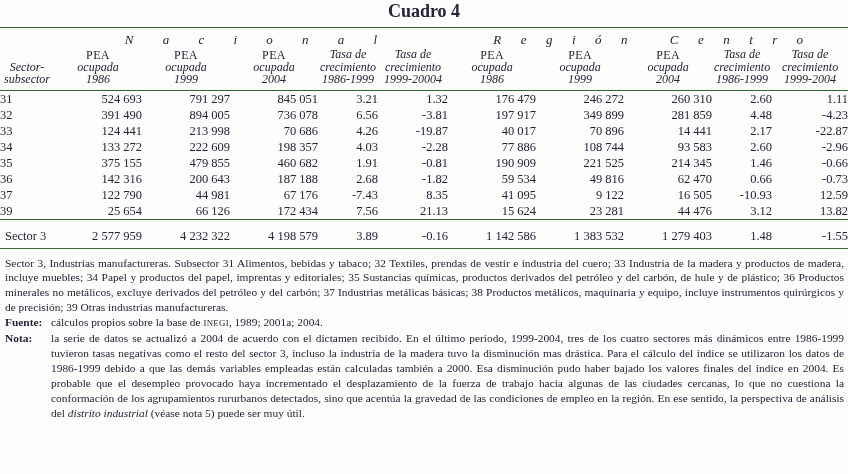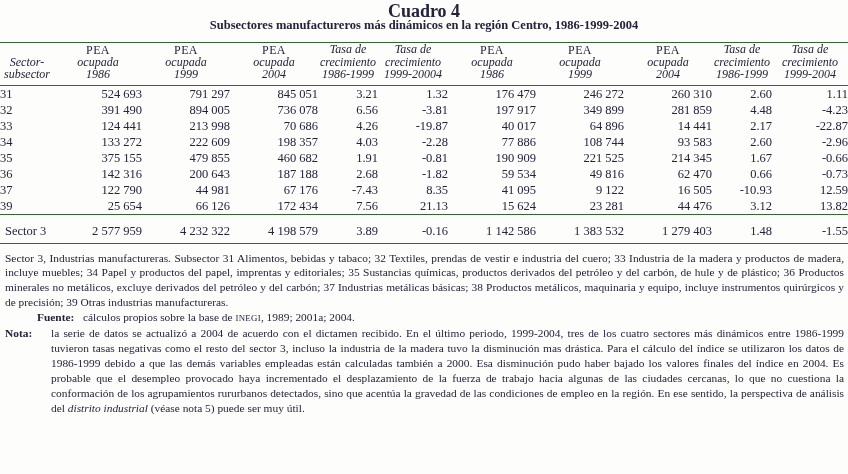--- a/index.html
+++ b/index.html
@@ -54,52 +54,56 @@
     height:24px;padding-bottom:4px;
   }
   tr.totalrow td.sec{text-align:left;padding-left:5px;}
 
   
   .footnotes{margin-top:7px;padding:0 4px 0 5px;}
   .fn{
     font-size:11.4px;line-height:14.9px;text-align:justify;margin:0;
   }
   .lbl-block{display:inline-block;font-weight:bold;text-indent:0;}
-  .fuente-p{padding-left:46px;text-indent:-46px;margin-left:32px;}
+  .fuente-p{padding-left:46px;text-indent:-46px;}
   .fuente-p .lbl-block{width:46px;}
   .nota-p{padding-left:46px;text-indent:-46px;}
   .nota-p .lbl-block{width:46px;}
   .sc{font-size:8.8px;letter-spacing:.3px;}
   .ital{font-style:italic;}
 </style>
 </head>
 <body>
 
 <div class="page">
 
   <div class="titles">
     <div class="title-kicker">Cuadro 4</div>
-    <div class="title-main">Subsectores manufactureros más dinámicos en la región Centro, 1986-1999-2004</div>
   </div>
 
   <table class="cuadro">
     <colgroup>
       <col style="width:54px">
         <col style="width:88px">
         <col style="width:88px">
         <col style="width:88px">
       <col style="width:60px">
         <col style="width:70px">
       <col style="width:88px">
         <col style="width:88px">
         <col style="width:88px">
       <col style="width:60px">
         <col style="width:76px">
     </colgroup>
     <thead>
+      <tr class="grouphead">
+        <th></th>
+        <th colspan="5" class="gh-nac">Nacional</th>
+        <th colspan="5" class="gh-reg">Región Centro</th>
+      </tr>
       <tr class="colhead">
         <th class="sector-h pre">Sector-
 subsector</th>
         <th><span class="cap">PEA</span><span class="pre">ocupada
 1986</span></th>
         <th><span class="cap">PEA</span><span class="pre">ocupada
 1999</span></th>
         <th><span class="cap">PEA</span><span class="pre">ocupada
 2004</span></th>
         <th class="pre">Tasa de
@@ -150,21 +154,21 @@
         <td class="tasa">-4.23</td>
       </tr>
       <tr class="datarow">
         <td class="sec">33</td>
         <td class="num">124 441</td>
         <td class="num">213 998</td>
         <td class="num">70 686</td>
         <td class="tasa">4.26</td>
         <td class="tasa">-19.87</td>
         <td class="num">40 017</td>
-        <td class="num">64 896</td>
+        <td class="num">70 896</td>
         <td class="num">14 441</td>
         <td class="tasa">2.17</td>
         <td class="tasa">-22.87</td>
       </tr>
       <tr class="datarow">
         <td class="sec">34</td>
         <td class="num">133 272</td>
         <td class="num">222 609</td>
         <td class="num">198 357</td>
         <td class="tasa">4.03</td>
@@ -178,21 +182,21 @@
       <tr class="datarow">
         <td class="sec">35</td>
         <td class="num">375 155</td>
         <td class="num">479 855</td>
         <td class="num">460 682</td>
         <td class="tasa">1.91</td>
         <td class="tasa">-0.81</td>
         <td class="num">190 909</td>
         <td class="num">221 525</td>
         <td class="num">214 345</td>
-        <td class="tasa">1.67</td>
+        <td class="tasa">1.46</td>
         <td class="tasa">-0.66</td>
       </tr>
       <tr class="datarow">
         <td class="sec">36</td>
         <td class="num">142 316</td>
         <td class="num">200 643</td>
         <td class="num">187 188</td>
         <td class="tasa">2.68</td>
         <td class="tasa">-1.82</td>
         <td class="num">59 534</td>

